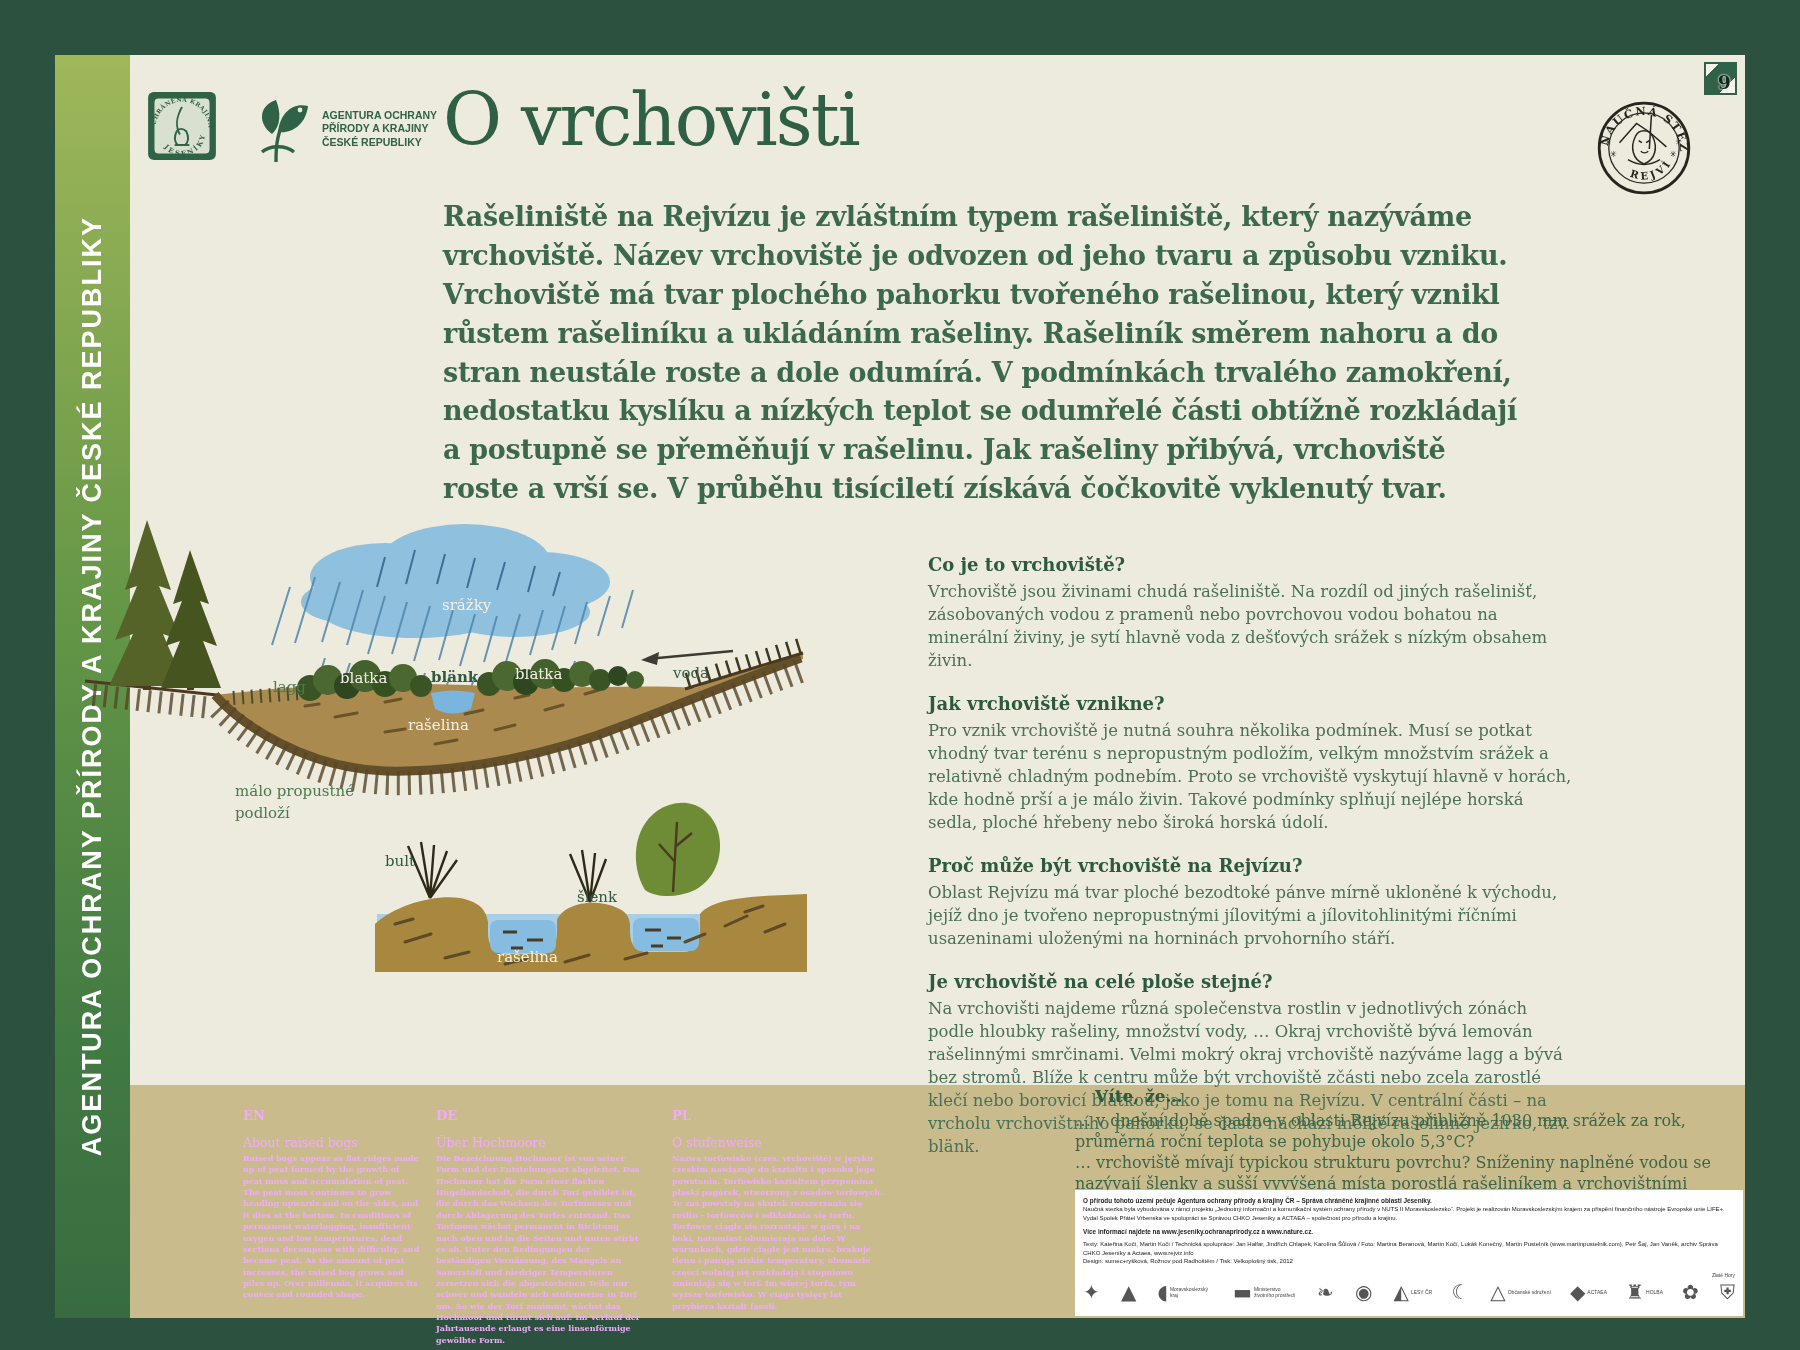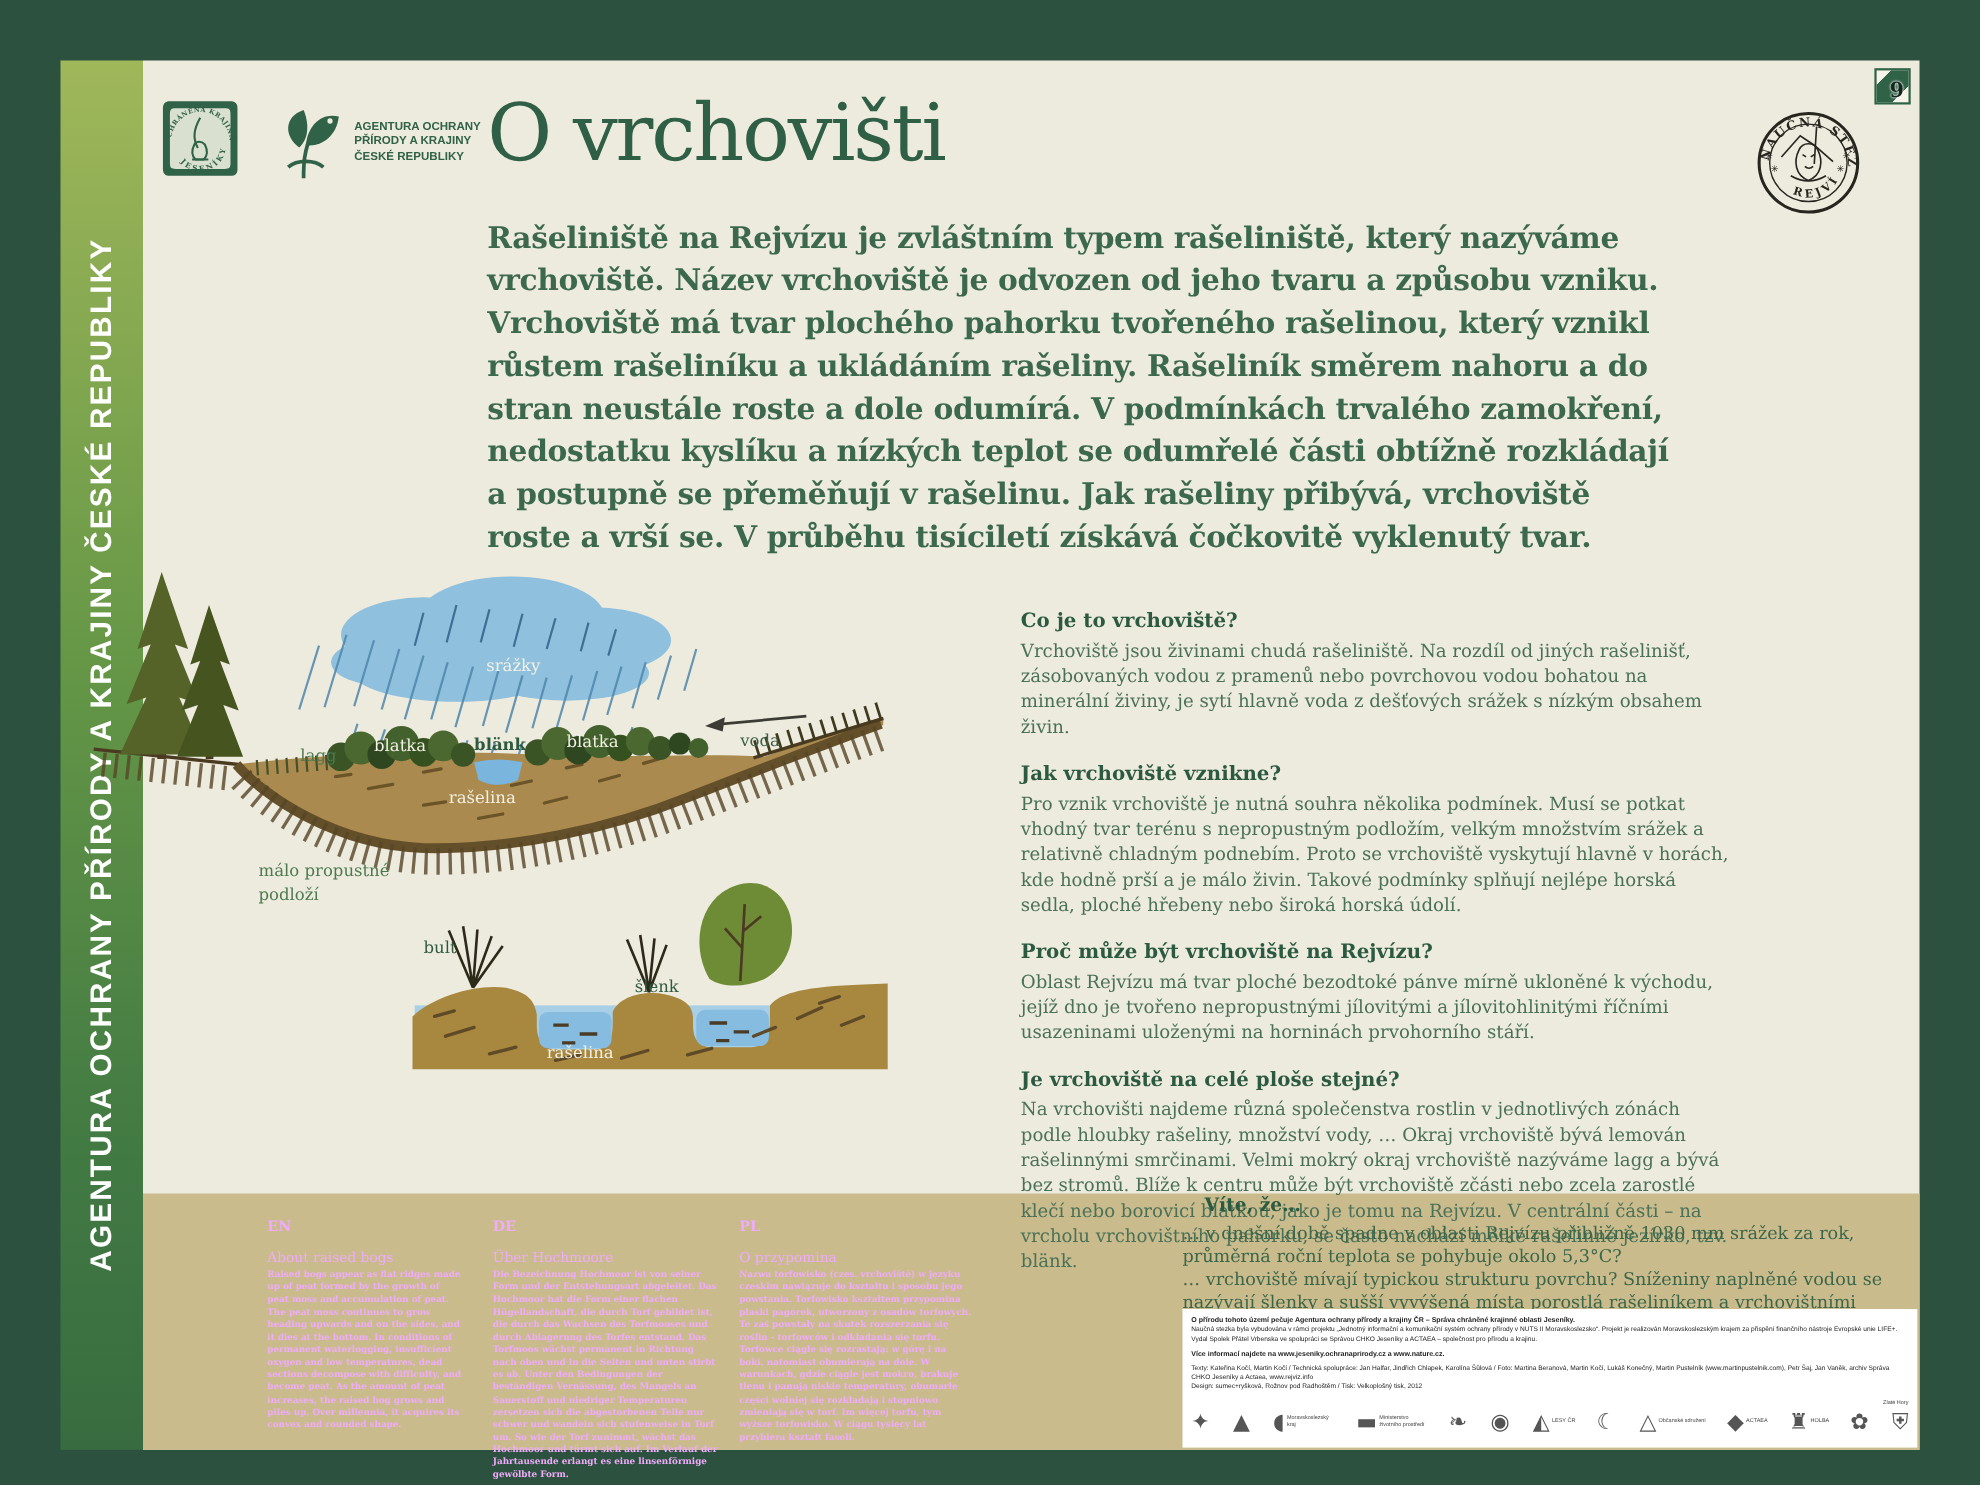--- a/index.html
+++ b/index.html
@@ -34,21 +34,21 @@
   .qa-section { margin-bottom:21px; }
   .qa-q { font-size:18px; font-weight:700; color:#2c5a40; margin-bottom:5px; }
   .qa-a { font-size:16.5px; line-height:23px; }
 
   
   .lang-col { top:1108px; color:#f0abfc; }
   .lang-code { font-size:13px; font-weight:700; margin-bottom:12px; }
   .lang-title { font-size:12.5px; font-weight:400; margin-bottom:3px; }
   .lang-body { font-size:8px; line-height:1.42; font-weight:700; }
   .col-en { left:243px; width:178px; }
-  .col-de { left:448px; width:206px; }
+  .col-de { left:436px; width:206px; }
   .col-pl { left:672px; width:212px; }
 
   .know { left:1075px; top:1086px; width:645px; color:#2c5a40; }
   .know-title { font-size:17px; font-weight:700; margin-bottom:4px;margin-left:20px; }
   .know-item { font-size:16px; line-height:21px; color:#3c664a; }
 
   
   .credits-box { left:1075px; top:1190px; width:668px; height:126px; background:#ffffff; padding:6px 8px 4px 8px; overflow:hidden; }
   .credits-box p { font-family:"Liberation Sans",sans-serif; font-size:6px; line-height:1.45; color:#1c1c1c; }
   .credits-box p.b { font-weight:700; font-size:6.4px; }
@@ -262,21 +262,21 @@
   <div class="lang-title">About raised bogs</div>
   <div class="lang-body">Raised bogs appear as flat ridges made up of peat formed by the growth of peat moss and accumulation of peat. The peat moss continues to grow heading upwards and on the sides, and it dies at the bottom. In conditions of permanent waterlogging, insufficient oxygen and low temperatures, dead sections decompose with difficulty, and become peat. As the amount of peat increases, the raised bog grows and piles up. Over millennia, it acquires its convex and rounded shape.</div>
 </div>
 <div class="abs lang-col col-de">
   <div class="lang-code">DE</div>
   <div class="lang-title">Über Hochmoore</div>
   <div class="lang-body">Die Bezeichnung Hochmoor ist von seiner Form und der Entstehungsart abgeleitet. Das Hochmoor hat die Form einer flachen Hügellandschaft, die durch Torf gebildet ist, die durch das Wachsen des Torfmooses und durch Ablagerung des Torfes entstand. Das Torfmoos wächst permanent in Richtung nach oben und in die Seiten und unten stirbt es ab. Unter den Bedingungen der beständigen Vernässung, des Mangels an Sauerstoff und niedriger Temperaturen zersetzen sich die abgestorbenen Teile nur schwer und wandeln sich stufenweise in Torf um. So wie der Torf zunimmt, wächst das Hochmoor und türmt sich auf. Im Verlauf der Jahrtausende erlangt es eine linsenförmige gewölbte Form.</div>
 </div>
 <div class="abs lang-col col-pl">
   <div class="lang-code">PL</div>
-  <div class="lang-title">O przypomina</div>
+  <div class="lang-title">O stufenweise</div>
   <div class="lang-body">Nazwa torfowisko (czes. vrchoviště) w języku czeskim nawiązuje do kształtu i sposobu jego powstania. Torfowisko kształtem przypomina płaski pagórek, utworzony z osadów torfowych. Te zaś powstały na skutek rozszerzania się roślin - torfowców i odkładania się torfu. Torfowce ciągle się rozrastają: w górę i na boki, natomiast obumierają na dole. W warunkach, gdzie ciągle jest mokro, brakuje tlenu i panują niskie temperatury, obumarłe części wolniej się rozkładają i stopniowo zmieniają się w torf. Im więcej torfu, tym wyższe torfowisko. W ciągu tysięcy lat przybiera kształt fasoli.</div>
 </div>
 
 <div class="abs know">
   <div class="know-title">Víte, že…</div>
   <div class="know-item">… v dnešní době spadne v oblasti Rejvízu přibližně 1030 mm srážek za rok, průměrná roční teplota se pohybuje okolo 5,3°C?</div>
   <div class="know-item">… vrchoviště mívají typickou strukturu povrchu? Sníženiny naplněné vodou se nazývají šlenky a sušší vyvýšená místa porostlá rašeliníkem a vrchovištními rostlinami jsou tzv. bulty.</div>
 </div>
 
 <div class="abs credits-box">

